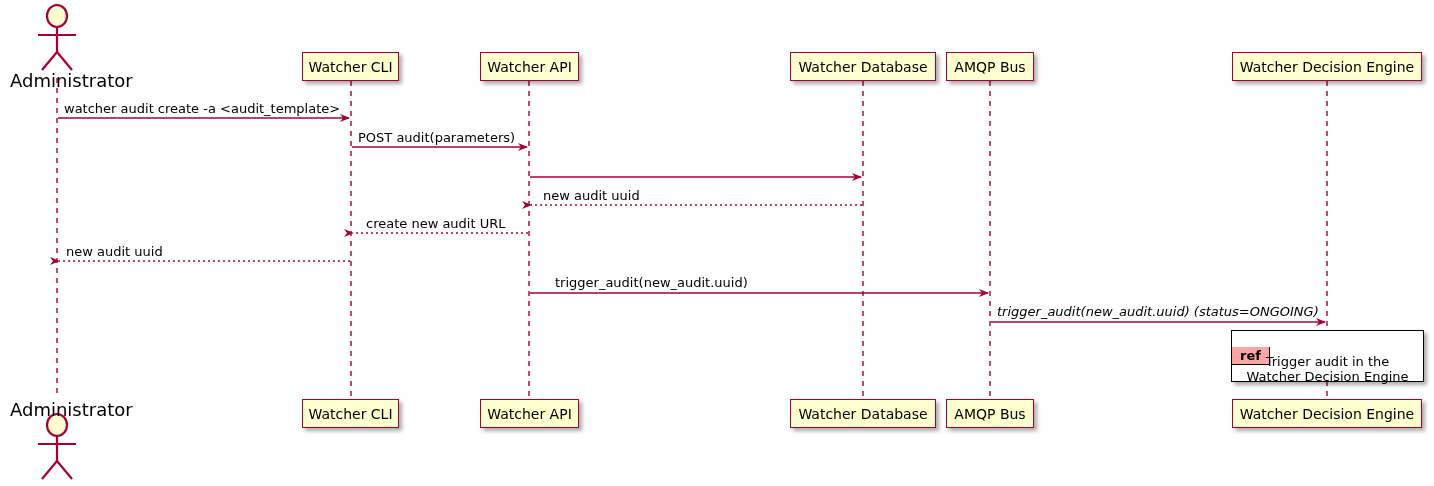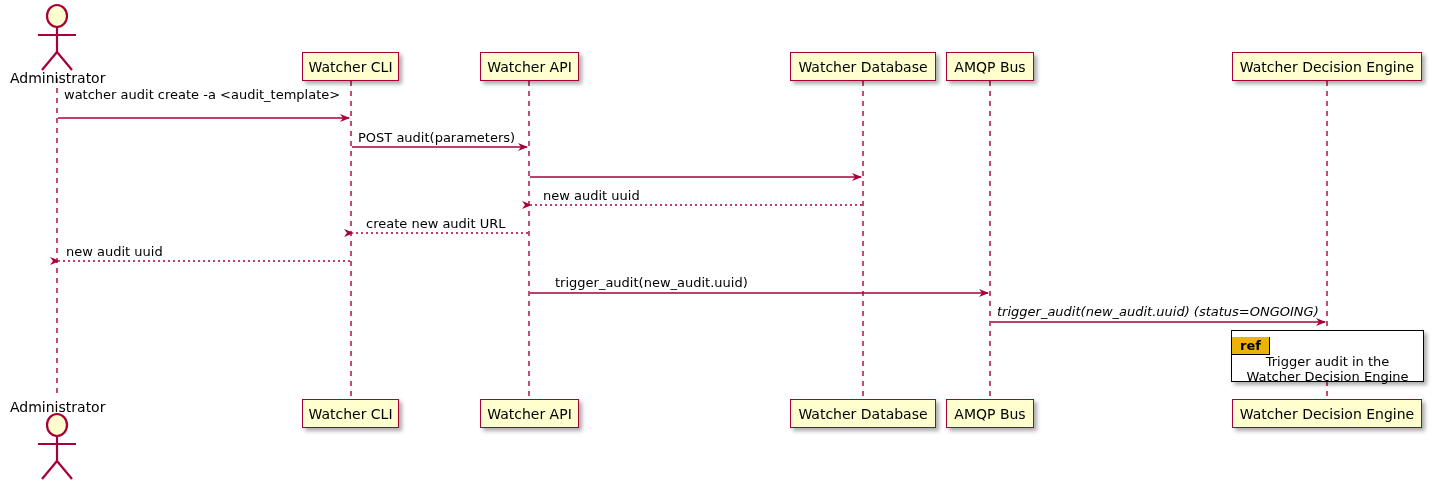--- a/index.html
+++ b/index.html
@@ -37,21 +37,21 @@
     text-align: center;
     line-height: 1;
     white-space: nowrap;
     display: flex;
     align-items: center;
     justify-content: center;
   }
   
   .actor-label {
     position: absolute;
-    font-size: 14px;
+    font-size: 18px;
     color: #000000;
     white-space: nowrap;
   }
   
   .msg {
     position: absolute;
     font-size: 13px;
     color: #000000;
     white-space: nowrap;
     line-height: 1;
@@ -60,23 +60,23 @@
   .ref-box {
     position: absolute;
     box-sizing: border-box;
     background: #FFFFFF;
     border: 1.5px solid #000000;
     box-shadow: 3px 3px 4px rgba(0,0,0,0.33);
   }
   .ref-tab {
     position: absolute;
     left: 0;
-    top: 6px;
+    top: 16px;
     box-sizing: border-box;
-    background: #eab308;
+    background: #fca5a5;
     border-right: 1.5px solid #000000;
     border-bottom: 1.5px solid #000000;
     font-size: 13px;
     font-weight: bold;
     color: #000000;
     padding: 2px 8px 2px 8px;
     line-height: 1;
   }
   .ref-body {
     position: absolute;
@@ -148,21 +148,21 @@
   <div class="participant" style="left:790px; top:52px; width:146px; height:29px;">Watcher Database</div>
   <div class="participant" style="left:946px; top:52px; width:88px; height:29px;">AMQP Bus</div>
   <div class="participant" style="left:1232px; top:52px; width:190px; height:29px;">Watcher Decision Engine</div>
 
   <div class="participant" style="left:302px; top:399px; width:97px; height:29px;">Watcher CLI</div>
   <div class="participant" style="left:480px; top:399px; width:99px; height:29px;">Watcher API</div>
   <div class="participant" style="left:790px; top:399px; width:146px; height:29px;">Watcher Database</div>
   <div class="participant" style="left:946px; top:399px; width:88px; height:29px;">AMQP Bus</div>
   <div class="participant" style="left:1232px; top:399px; width:190px; height:29px;">Watcher Decision Engine</div>
 
-  <div class="msg" style="left:64px; top:88px;">watcher audit create -a &lt;audit_template&gt;</div>
+  <div class="msg" style="left:64px; top:102px;">watcher audit create -a &lt;audit_template&gt;</div>
   <div class="msg" style="left:358px; top:131px;text-align:right;">POST audit(parameters)</div>
   <div class="msg" style="left:543px; top:189px;">new audit uuid</div>
   <div class="msg" style="left:366px; top:217px;">create new audit URL</div>
   <div class="msg" style="left:66px; top:245px;">new audit uuid</div>
   <div class="msg" style="left:555px; top:276px;">trigger_audit(new_audit.uuid)</div>
   <div class="msg" style="left:997px; top:305px;font-style:italic;">trigger_audit(new_audit.uuid) (status=ONGOING)</div>
 
   <div class="ref-box" style="left:1231px; top:330px; width:193px; height:52px;">
     <div class="ref-tab">ref</div>
     <div class="ref-body" style="top:23px;">

